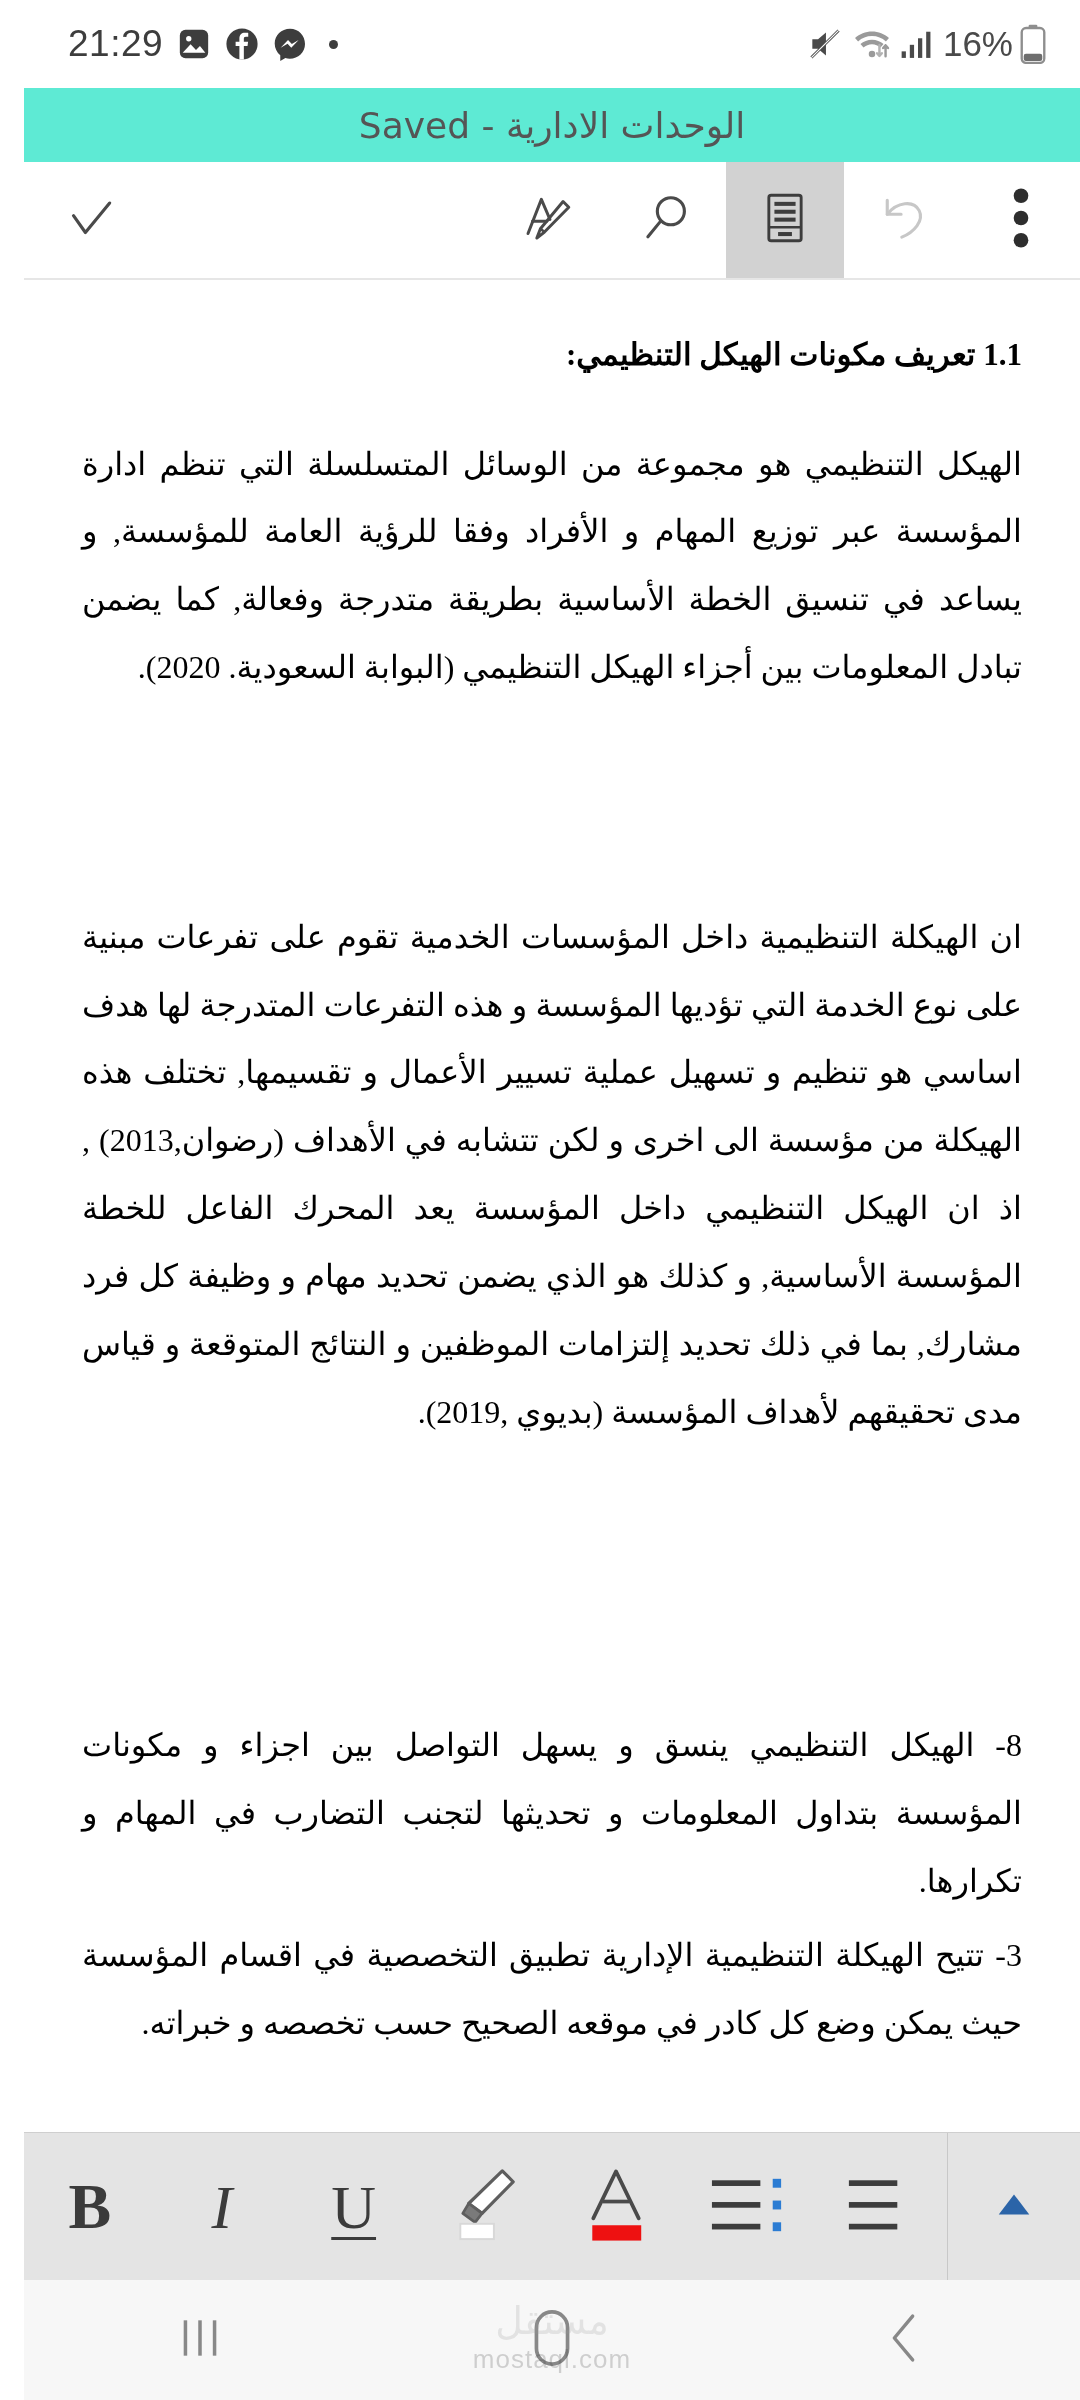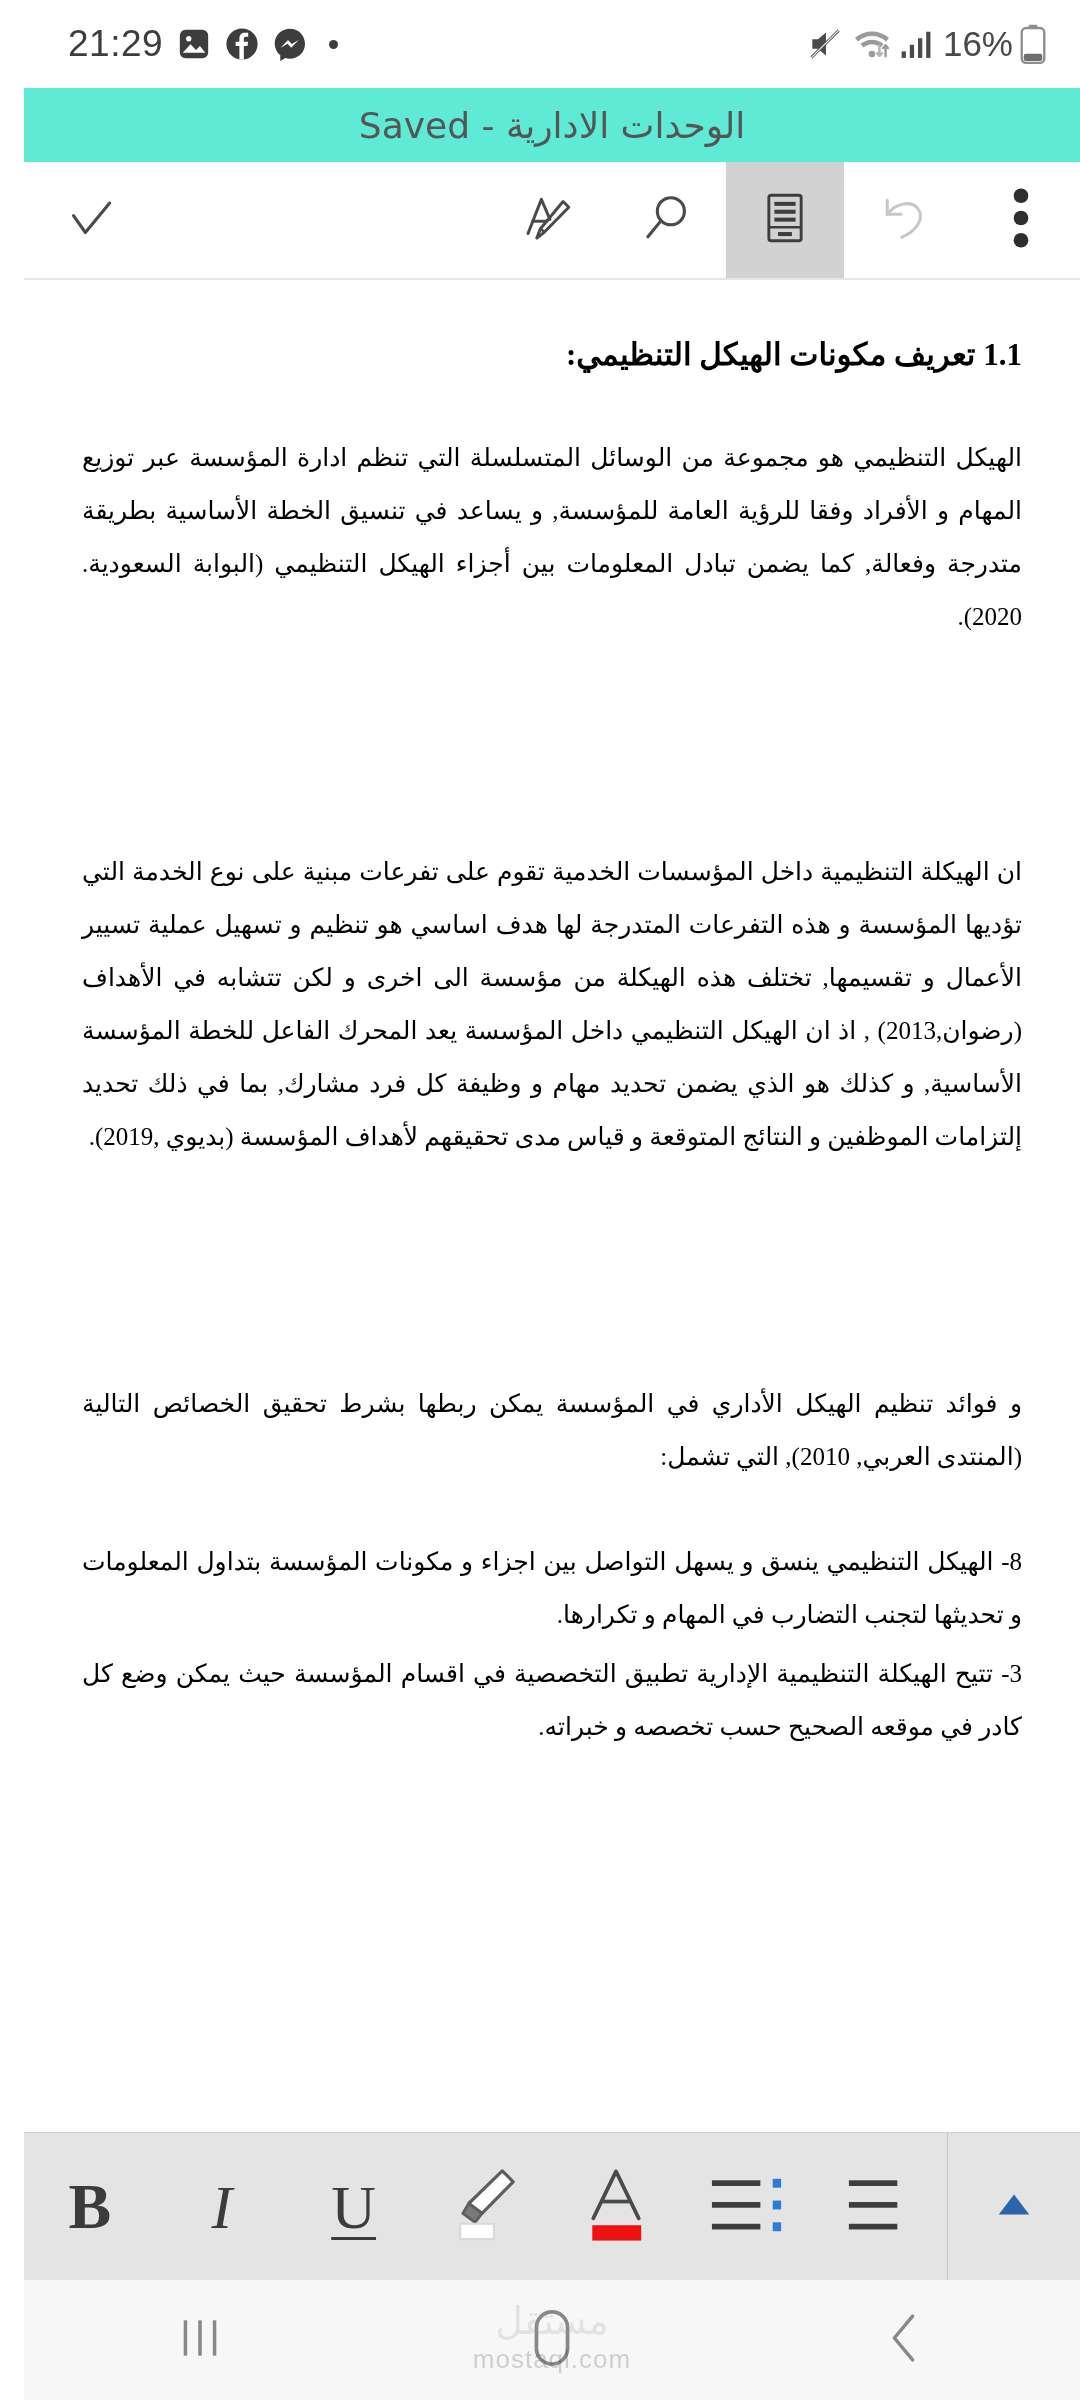--- a/index.html
+++ b/index.html
@@ -117,21 +117,21 @@
     font-family: "Liberation Serif", "DejaVu Serif", serif;
     font-weight: bold;
     font-size: 31px;
     color: #000000;
     text-align: right;
     line-height: 1.5;
     margin: 0;
   }
   p.doc-p, li.doc-li {
     font-family: "Liberation Serif", "DejaVu Serif", serif;
-    font-size: 25px;
+    font-size: 32px;
     color: #000000;
     text-align: justify;
     line-height: 2.12;
     margin: 0;
   }
   .gap-sm  { height: 52px; }
   .gap-lg  { height: 150px; }
   .gap-xl  { height: 214px; }
 
   ol.doc-list {
@@ -388,21 +388,20 @@
 
       <div class="gap-lg"></div>
 
 
       <div class="gap-sm"></div>
 
       <p class="doc-p">ان الهيكلة التنظيمية داخل المؤسسات الخدمية تقوم على تفرعات مبنية على نوع الخدمة التي تؤديها المؤسسة و هذه التفرعات المتدرجة لها هدف اساسي هو تنظيم و تسهيل عملية تسيير الأعمال و تقسيمها, تختلف هذه الهيكلة من مؤسسة الى اخرى و لكن تتشابه في الأهداف (رضوان,2013) , اذ ان الهيكل التنظيمي داخل المؤسسة يعد المحرك الفاعل للخطة المؤسسة الأساسية, و كذلك هو الذي يضمن تحديد مهام و وظيفة كل فرد مشارك, بما في ذلك تحديد إلتزامات الموظفين و النتائج المتوقعة و قياس مدى تحقيقهم لأهداف المؤسسة (بديوي ,2019).</p>
 
       <div class="gap-xl"></div>
 
-      <p class="doc-p">و فوائد تنظيم الهيكل الأداري في المؤسسة يمكن ربطها بشرط تحقيق الخصائص التالية (المنتدى العربي, 2010), التي تشمل:</p>
 
       <div class="gap-sm"></div>
 
       <ol class="doc-list">
         <li class="doc-li">8- الهيكل التنظيمي ينسق و يسهل التواصل بين اجزاء و مكونات المؤسسة بتداول المعلومات و تحديثها لتجنب التضارب في المهام و تكرارها.</li>
         <li class="doc-li">3- تتيح الهيكلة التنظيمية الإدارية تطبيق التخصصية  في اقسام المؤسسة حيث يمكن وضع كل كادر في موقعه الصحيح حسب تخصصه و خبراته.</li>
 
       </ol>
 
     </div>

